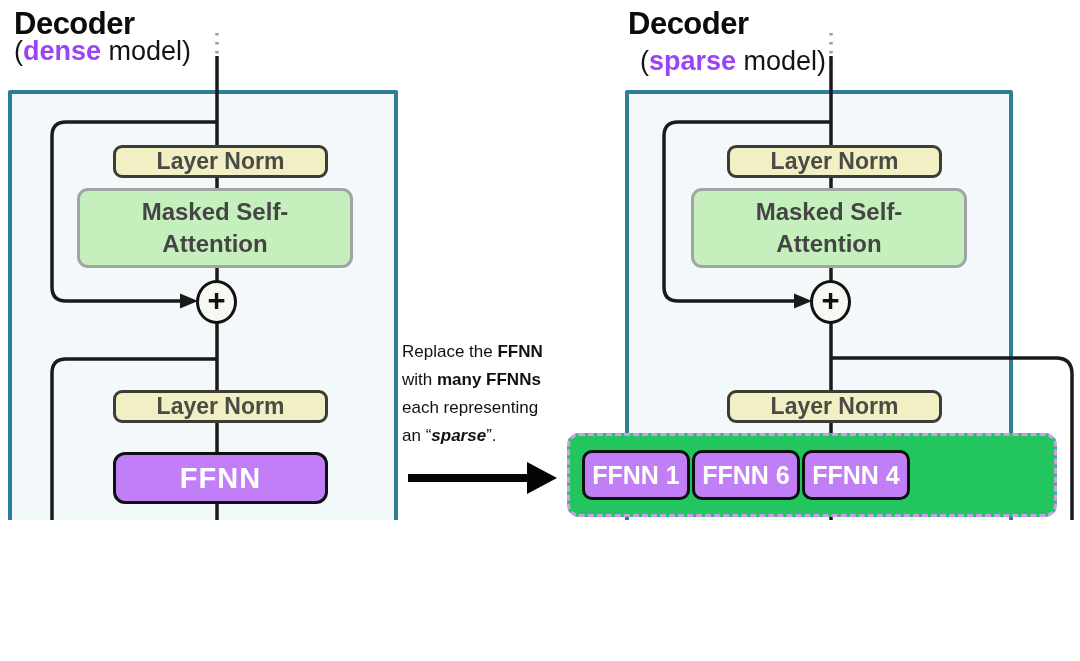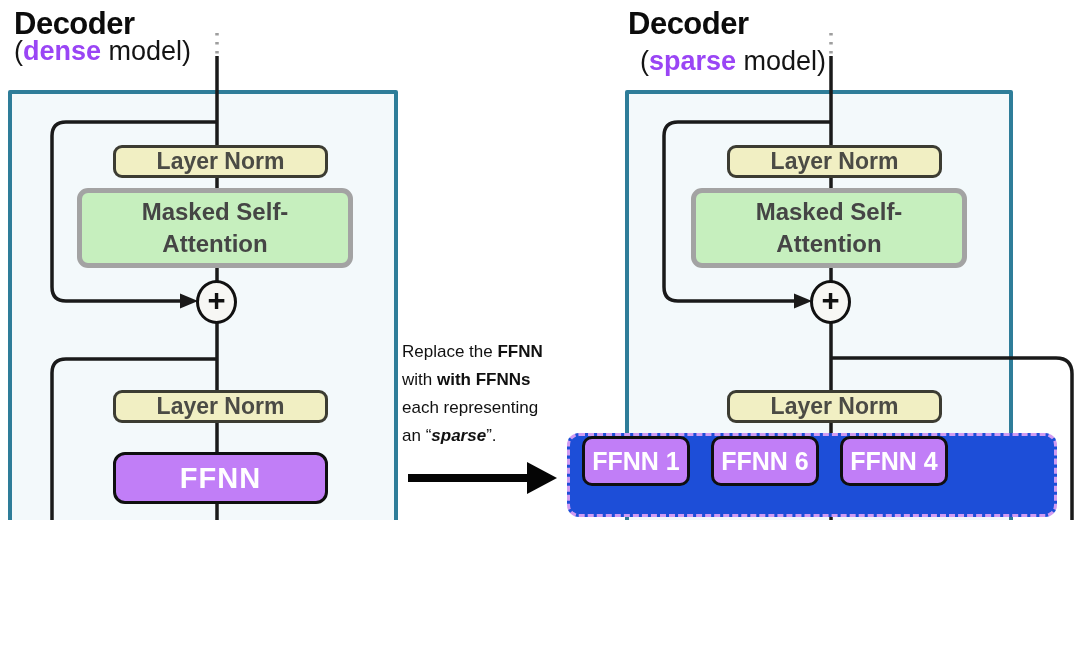--- a/index.html
+++ b/index.html
@@ -10,26 +10,26 @@
   .panel{position:absolute;border:4px solid #2e7d99;background:#f3f9fb;z-index:1;border-radius:2px;}
 
   .title{position:absolute;z-index:3;font-weight:bold;font-size:31px;color:#0c0c0c;letter-spacing:-0.5px;}
   .subtitle{position:absolute;z-index:3;font-size:27px;color:#141414;}
   .subtitle .accent{font-weight:bold;color:#9a45f5;}
 
   .box{position:absolute;z-index:3;display:flex;align-items:center;justify-content:center;
        text-align:center;box-sizing:border-box;}
   .layer-norm{background:#f1efc3;border:3px solid #3c3c32;border-radius:9px;
        font-weight:bold;font-size:23px;color:#4b4b45;}
-  .attention{background:#c6efbe;border:5px solid #a3a3a3;border-radius:11px;
+  .attention{background:#c6efbe;border:3px solid #a3a3a3;border-radius:11px;
        font-weight:bold;font-size:24px;color:#454545;line-height:1.35;flex-direction:column;}
   .ffnn-big{background:#c17ef7;border:3.5px solid #0f0f0f;border-radius:12px;
        font-weight:bold;font-size:29px;color:#ffffff;letter-spacing:1px;}
-  .experts{position:absolute;z-index:3;background:#1d4ed8;border:3.5px dashed #d09bf1;border-radius:12px;
-       display:flex;align-items:flex-start;gap:21px;padding:0 12px;box-sizing:border-box;}
+  .experts{position:absolute;z-index:3;background:#22c55e;border:3.5px dashed #d09bf1;border-radius:12px;
+       display:flex;align-items:center;gap:2px;padding:0 12px;box-sizing:border-box;}
   .expert{flex:0 0 108px;height:50px;background:#c17ef7;border:3.5px solid #0f0f0f;border-radius:10px;
        display:flex;align-items:center;justify-content:center;font-weight:bold;font-size:25px;color:#ffffff;
        box-sizing:border-box;}
   .plus-circle{position:absolute;z-index:4;width:35px;height:35px;border:3.5px solid #111111;border-radius:50%;
        background:#f7f7f4;display:flex;align-items:center;justify-content:center;
        font-size:31px;font-weight:bold;color:#111111;padding-bottom:3px;box-sizing:content-box;}
 
   .annotation{position:absolute;z-index:3;font-size:17px;line-height:28px;color:#111111;white-space:nowrap;}
   .annotation b{font-weight:bold;}
   .annotation .bi{font-weight:bold;font-style:italic;}
@@ -76,21 +76,21 @@
     <span>Masked Self-</span>
     <span>Attention</span>
   </div>
   <div class="plus-circle" style="left:196px;top:280px;">+</div>
   <div class="box layer-norm" style="left:113px;top:390px;width:215px;height:33px;">Layer Norm</div>
   <div class="box ffnn-big" style="left:113px;top:452px;width:215px;height:52px;">FFNN</div>
   <div class="plus-circle" style="left:196px;top:530px;">+</div>
 
   <div class="annotation" style="left:402px;top:338px;">
     <div><span>Replace the </span><b>FFNN</b></div>
-    <div><span>with </span><b>with FFNNs</b></div>
+    <div><span>with </span><b>many FFNNs</b></div>
     <div><span>each representing</span></div>
     <div><span>an “</span><span class="bi">sparse</span><span>”.</span></div>
   </div>
 
   <div class="title" style="left:628px;top:6px;">Decoder</div>
   <div class="subtitle" style="left:628px;top:46px;margin-left:12px;">
     <span>(</span><span class="accent">sparse</span><span> model)</span>
   </div>
 
   <div class="box layer-norm" style="left:727px;top:145px;width:215px;height:33px;">Layer Norm</div>

